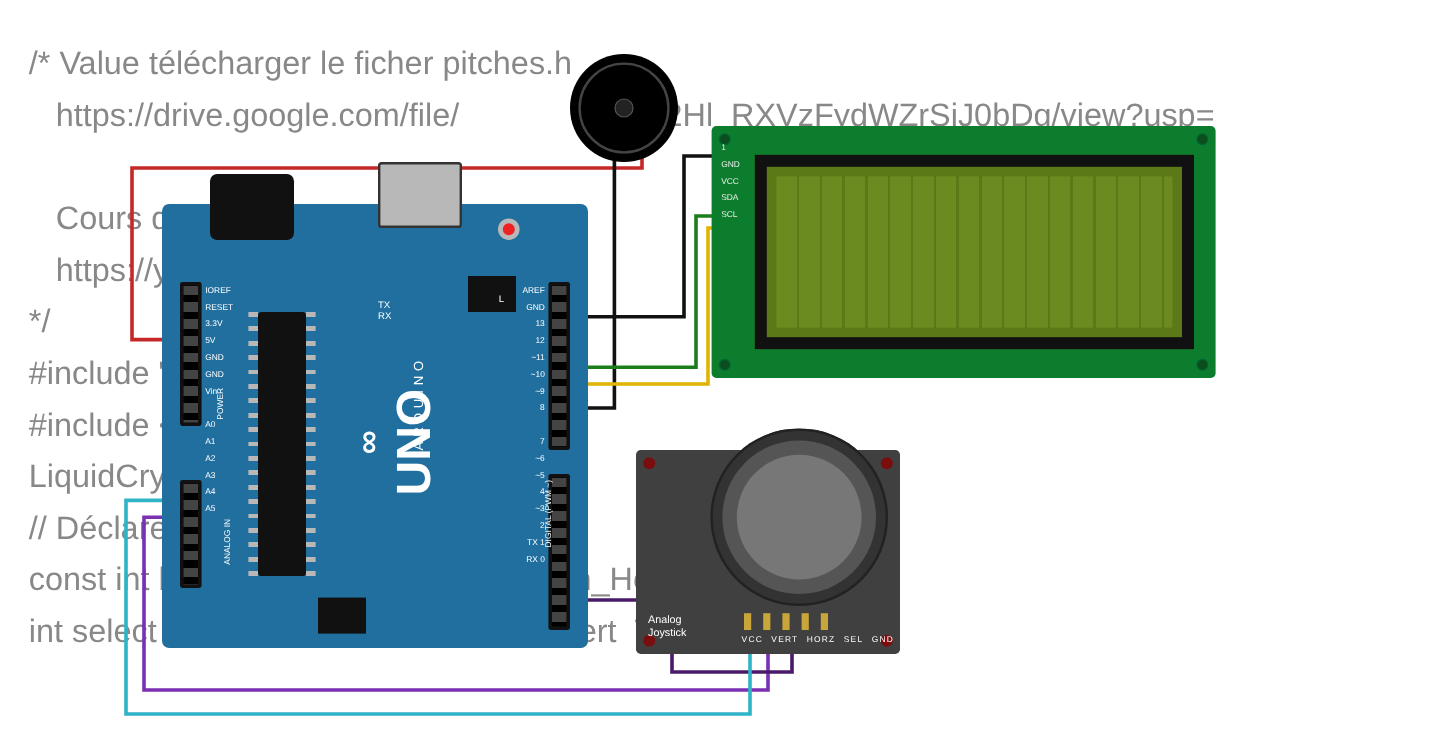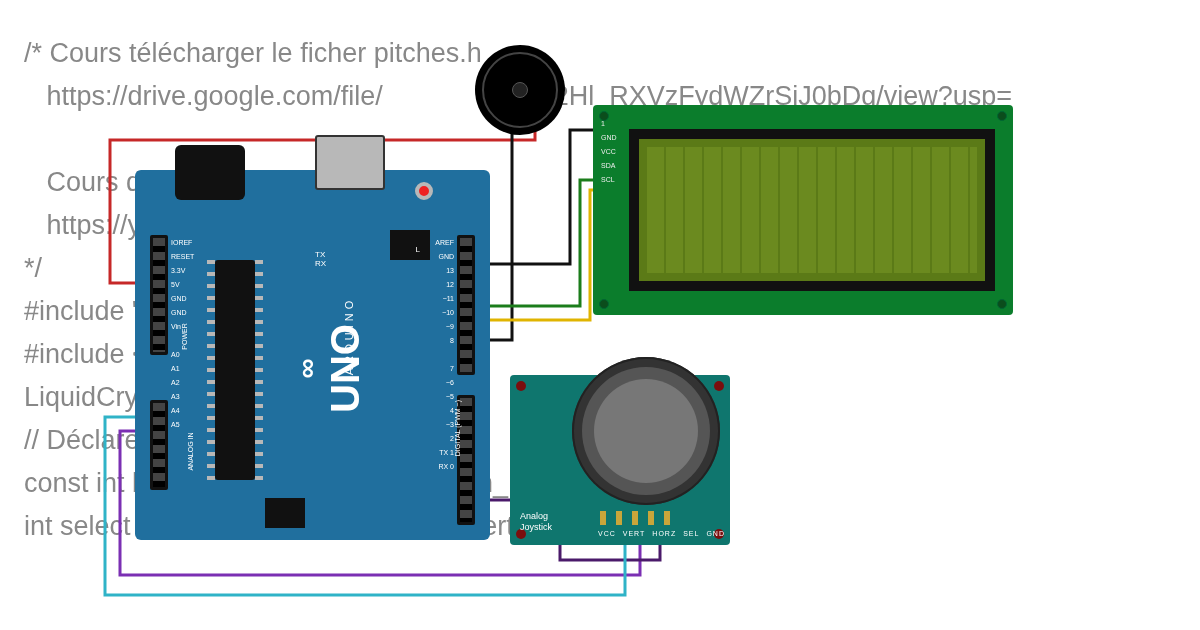--- a/index.html
+++ b/index.html
@@ -173,23 +173,23 @@
   .lcd-pins {
     position: absolute; left: 8px; top: 12px;
     color: #eee; font-size: 7px; line-height: 14px; white-space: pre;
   }
   .lcd-hole { position:absolute; width:10px; height:10px; border-radius:50%; background:#0b4d1c; border:1px solid #063; }
   .lcd-hole.tl { left:6px; top:6px;} .lcd-hole.tr{right:6px;top:6px;} .lcd-hole.bl{left:6px;bottom:6px;} .lcd-hole.br{right:6px;bottom:6px;}
 
   
   .joy-board {
     position: absolute;
-    left: 510px; top: 375px;
+    left: 530px; top: 375px;
     width: 220px; height: 170px;
-    background: #0f766e;
+    background: #404040;
     border-radius: 4px;
   }
   .joy-label { position:absolute; left:10px; bottom:12px; color:#fff; font-size:9px; line-height:11px; white-space:pre;}
   .joy-pins-lbl { position:absolute; left:88px; bottom:8px; color:#fff; font-size:7px; letter-spacing:1px; display:flex; gap:7px;}
   .joy-hat {
     position: absolute; left: 62px; top: -18px; width: 148px; height: 148px;
     background: #333; border-radius: 50%;
     box-shadow: inset 0 0 0 2px #222;
   }
   .joy-hat::before { content:''; position:absolute; inset:10px; background:#555; border-radius:50%;}
@@ -199,21 +199,21 @@
   .joy-pin-row { position:absolute; left:90px; bottom:20px; display:flex; gap:10px;}
   .joy-pin { width:6px; height:14px; background:#c9a63a; }
 
   
   svg.wires { position:absolute; left:0; top:0; width:1200px; height:630px; }
   svg.wires path { fill:none; stroke-width:3; }
 </style>
 </head>
 <body>
 
-<div class="code-layer"><span>/* Cours télécharger le ficher pitches.h</span>
+<div class="code-layer"><span>/* Value télécharger le ficher pitches.h</span>
 <span>   https://drive.google.com/file/                uxfp2Hl_RXVzFydWZrSjJ0bDg/view?usp=</span>
 <span></span>
 <span>   Cours d'initiation:</span>
 <span>   https://you</span>
 <span>*/</span>
 <span>#include "p</span>
 <span>#include &lt;</span>
 <span>LiquidCryst</span>
 <span>// Déclare</span>
 <span>const int bt</span>

